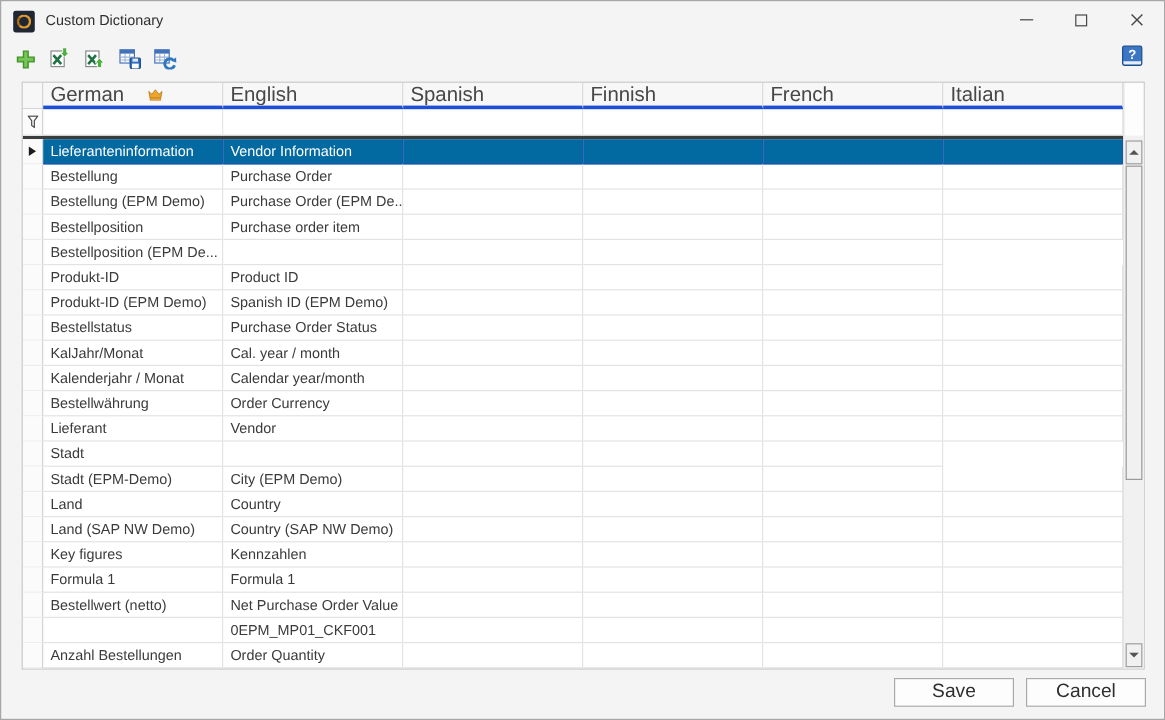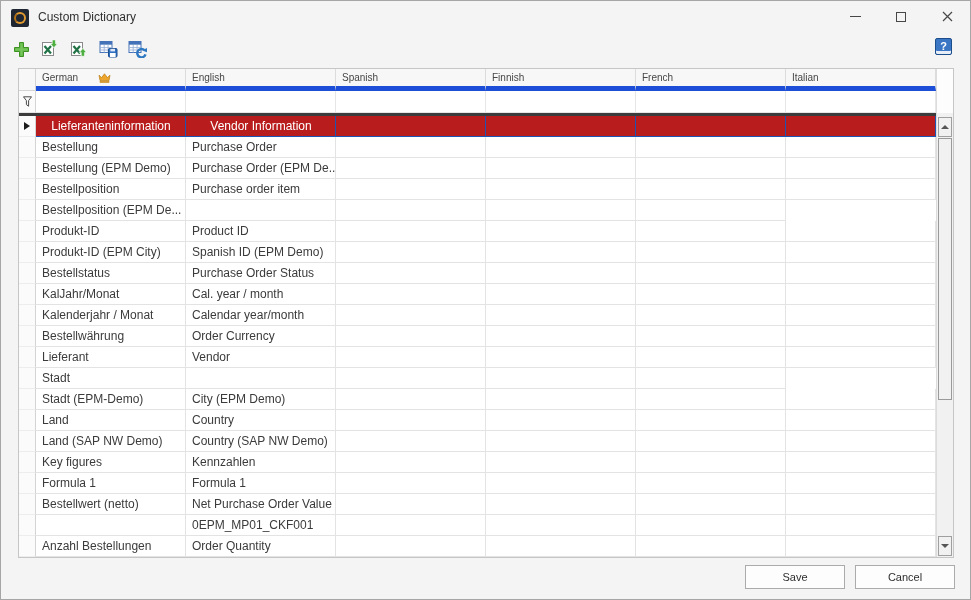--- a/index.html
+++ b/index.html
@@ -16,43 +16,43 @@
   .glyph-max{width:10px;height:10px;border:1px solid #474747;}
   
   .toolbar{position:absolute;top:32px;left:0;right:0;height:32px;}
   .tool-group{position:absolute;left:9px;top:4px;display:flex;gap:7px;}
   .tool-btn{width:22px;height:24px;display:flex;align-items:center;justify-content:center;}
   .help-btn{position:absolute;right:18px;top:5px;width:17px;height:17px;background:#3a76c4;border:1px solid #1d4e8c;border-radius:2px;color:#fff;font-size:11px;font-weight:bold;text-align:center;line-height:14px;box-shadow:inset 0 -3px 0 #e8eef8;}
   
   .grid{position:absolute;left:17px;top:67px;width:936px;height:490px;background:#fff;border:1px solid #c6c6c6;overflow:hidden;}
   .gcols{display:grid;grid-template-columns:17px repeat(6,1fr);width:917px;}
   .hrow{height:22px;background:#f7f7f7;}
-  .hcell{position:relative;border-right:1px solid #dcdcdc;border-bottom:5px solid #1d4ed8;font-size:10px;color:#474747;line-height:21px;padding:0 0 0 6px;white-space:nowrap;overflow:hidden;display:flex;align-items:center;gap:20px;}
+  .hcell{position:relative;border-right:1px solid #dcdcdc;border-bottom:3px solid #1d4ed8;font-size:17px;color:#474747;line-height:21px;padding:0 0 0 6px;white-space:nowrap;overflow:hidden;display:flex;align-items:center;gap:20px;}
   .hgutter{border-right:1px solid #d4d4d4;border-bottom:1px solid #d4d4d4;background:#f7f7f7;}
   .frow{height:22px;background:#fff;}
   .fcell{border-right:1px solid #e6e6e6;border-bottom:1px solid #e6e6e6;}
   .fgutter{display:flex;align-items:center;justify-content:center;border-right:1px solid #d4d4d4;border-bottom:1px solid #e6e6e6;background:#fbfbfb;}
   .separator{width:917px;height:2px;background:#fff;border-top:2px solid #3c3c3c;border-bottom:1px solid #3c3c3c;}
   .row{height:21px;}
   .cell{border-right:1px solid #e3e3e3;border-bottom:1px solid #e3e3e3;font-size:12px;color:#3b3b3b;line-height:20px;padding:0 5px 0 6px;white-space:nowrap;overflow:hidden;}
   .gcell{display:flex;align-items:center;justify-content:center;background:#fbfbfb;border-right:1px solid #d4d4d4;border-bottom:1px solid #ededed;}
-  .row.sel .cell{background:#b91c1c;color:#fff;border-right:1px solid #1d54b4;border-bottom:1px solid #1d54b4;text-align:center;}
+  .row.sel .cell{background:#0369a1;color:#fff;border-right:1px solid #1d54b4;border-bottom:1px solid #1d54b4;}
   .row-arrow{width:0;height:0;border-left:6px solid #1c1c1c;border-top:4px solid transparent;border-bottom:4px solid transparent;}
   
   .scroll-strip{position:absolute;top:0;right:0;bottom:0;width:17px;border-left:1px solid #dcdcdc;background:#fdfdfd;}
   .vtrack{position:absolute;top:44px;bottom:0;left:0;right:0;background:#f1f1f1;}
   .sbtn{position:absolute;left:1px;width:14px;height:20px;background:#f1f1f1;border:1px solid #9f9f9f;display:flex;align-items:center;justify-content:center;}
   .sbtn.up{top:4px;}
   .sbtn.down{bottom:1px;}
   .tri-up{width:0;height:0;border-left:4px solid transparent;border-right:4px solid transparent;border-bottom:4px solid #555;}
   .tri-down{width:0;height:0;border-left:4px solid transparent;border-right:4px solid transparent;border-top:4px solid #555;}
   .vthumb{position:absolute;left:1px;top:25px;width:14px;height:262px;background:#f1f1f1;border:1px solid #9a9a9a;}
   
   .footer{position:absolute;right:15px;bottom:10px;display:flex;gap:10px;}
-  .btn{width:100px;height:24px;background:#fdfdfd;border:1px solid #ababab;font-size:11px;color:#2f2f2f;text-align:center;line-height:22px;margin-top:17px;}
+  .btn{width:100px;height:24px;background:#fdfdfd;border:1px solid #ababab;font-size:16px;color:#2f2f2f;text-align:center;line-height:22px;margin-top:17px;}
 </style>
 </head>
 <body>
 
 <div class="window">
 
   <div class="titlebar">
     <div class="app-icon"></div>
     <div class="title-text">Custom Dictionary</div>
     <div class="win-controls">
@@ -206,21 +206,21 @@
           <div class="gcell"></div>
           <div class="cell">Produkt-ID</div>
           <div class="cell">Product ID</div>
           <div class="cell"></div>
           <div class="cell"></div>
           <div class="cell"></div>
           <div class="cell"></div>
         </div>
         <div class="gcols row">
           <div class="gcell"></div>
-          <div class="cell">Produkt-ID (EPM City)</div>
+          <div class="cell">Produkt-ID (EPM Demo)</div>
           <div class="cell">Spanish ID (EPM Demo)</div>
           <div class="cell"></div>
           <div class="cell"></div>
           <div class="cell"></div>
           <div class="cell"></div>
         </div>
         <div class="gcols row">
           <div class="gcell"></div>
           <div class="cell">Bestellstatus</div>
           <div class="cell">Purchase Order Status</div>

